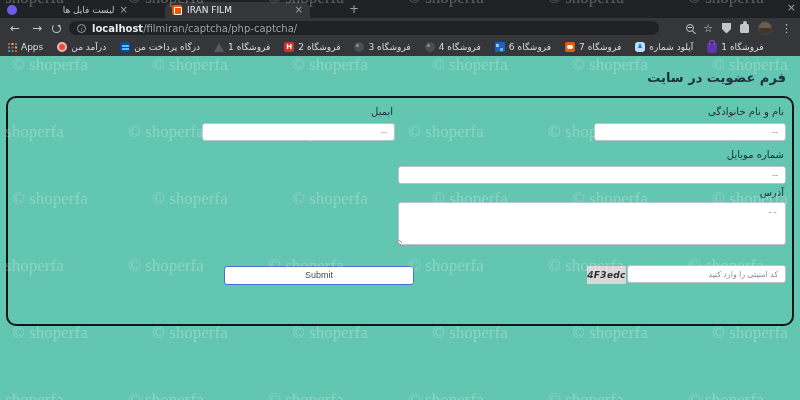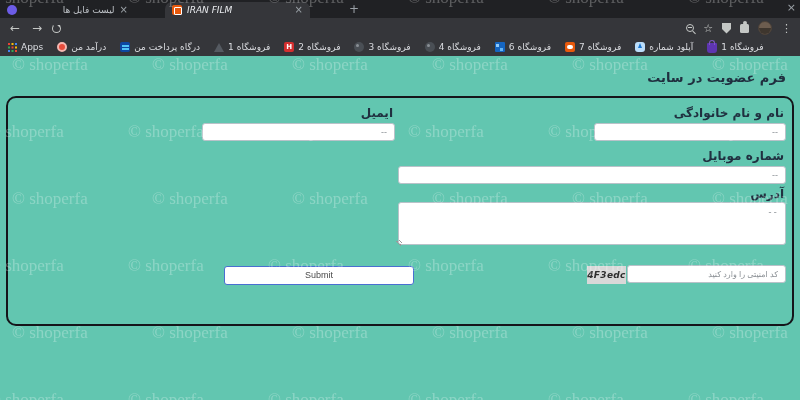--- a/index.html
+++ b/index.html
@@ -4,21 +4,21 @@
 <style>
   * { box-sizing: border-box; margin: 0; padding: 0; }
   html,body { width:800px; height:400px; overflow:hidden; }
   body { font-family:"DejaVu Sans","Liberation Sans",sans-serif; position:relative; background:#62c6b0; }
   .screen { position:absolute; inset:0; }
 
   
   .tabstrip { position:absolute; left:0; top:0; width:800px; height:18px; background:#202124; display:flex; align-items:flex-end;gap:30px; }
   .tab { height:16px; display:flex; align-items:center; gap:5px; padding:0 7px; font-size:9px; color:#bdc1c6; max-width:150px; }
   .tab.inactive { width:135px; }
-  .tab.active { width:145px; background:#35363a; border-radius:7px 7px 0 0; color:#e8eaed;font-style:italic; }
+  .tab.active { width:145px; background:#35363a; border-radius:7px 7px 0 0; color:#e8eaed; }
   .fav { width:10px; height:10px; flex:0 0 auto; }
   .fav.purple { background:#6c5ce7; border-radius:50%; }
   .fav.orange { background:#e8590c; border-radius:2px; position:relative; }
   .fav.orange:after { content:""; position:absolute; left:2px; top:2px; width:6px; height:6px; border:1px solid #fff; border-radius:1px; }
   .tab-title { flex:1; overflow:hidden; white-space:nowrap; text-overflow:ellipsis; }
   .tab-close { font-size:10px; color:#9aa0a6; line-height:1; }
   .newtab { width:16px; height:16px; color:#9aa0a6; font-size:12px; text-align:center; line-height:15px; margin-left:6px; }
   .wincontrols { position:absolute; right:4px; top:1px; color:#9aa0a6; font-size:11px; display:flex; gap:8px; }
 
   
@@ -63,21 +63,21 @@
   .ic.orange7:after { content:""; position:absolute; left:2px; top:3px; width:6px; height:4px; border-radius:2px; background:#fff; }
   .ic.upload { background:#bbdefb; border-radius:3px; }
   .ic.upload:after { content:""; position:absolute; left:3px; top:1px; width:0; height:0; border-left:2.5px solid transparent; border-right:2.5px solid transparent; border-bottom:5px solid #1976d2; }
   .ic.bag { background:#5e35b1; border-radius:1px 1px 3px 3px; margin-top:2px; }
   .ic.bag:after { content:""; position:absolute; left:2px; top:-3px; width:4px; height:4px; border:1.3px solid #7e57c2; border-bottom:none; border-radius:4px 4px 0 0; }
 
   
   .page { position:absolute; left:0; top:56px; width:800px; height:389px; background:#62c6b0; direction:rtl; }
   .page-title { position:absolute; top:14px; right:14px; font-size:13px; font-weight:bold; color:#203040; }
   .regform { position:absolute; left:6px; top:40px; width:788px; height:230px; border:2px solid #15151a; border-radius:10px; }
-  .lbl { position:absolute; font-size:12px; font-weight:bold; color:#203040; }
+  .lbl { position:absolute; font-size:10px; font-weight:normal; color:#203040; }
   .inp, .ta { position:absolute; background:#fff; border:1px solid #b9c2c9; border-radius:3px; font-size:9px; color:#333; direction:rtl; padding:0 7px; outline:none; }
   .inp { height:18px; }
   .inp::placeholder, .ta::placeholder { color:#8a8f94; }
   .ta { padding:4px 7px; resize:none; }
   .lbl-name    { top:8px;  right:8px; }
   .inp-name    { top:25px; right:6px; width:192px; }
   .lbl-email   { top:8px;  right:399px; }
   .inp-email   { top:25px; right:397px; width:193px; }
   .lbl-mobile  { top:51px; right:8px; }
   .inp-mobile  { top:68px; right:6px; width:388px; }
@@ -112,20 +112,24 @@
     <div class="newtab">+</div>
     <div class="wincontrols">
       <span>×</span>
     </div>
   </div>
 
   <div class="toolbar">
     <span class="navbtn">←</span>
     <span class="navbtn">→</span>
     <span class="reload"></span>
+    <div class="urlbar">
+      <span class="info-ic">i</span>
+      <span class="url"><span class="host">localhost</span><span class="path">/filmiran/captcha/php-captcha/</span></span>
+    </div>
     <div class="tb-right">
       <span class="zoom-ic"></span>
       <span class="star-ic">☆</span>
       <span class="shield-ic"></span>
       <span class="puzzle-ic"></span>
       <span class="avatar"></span>
       <span class="dots-ic">⋮</span>
     </div>
   </div>
 

